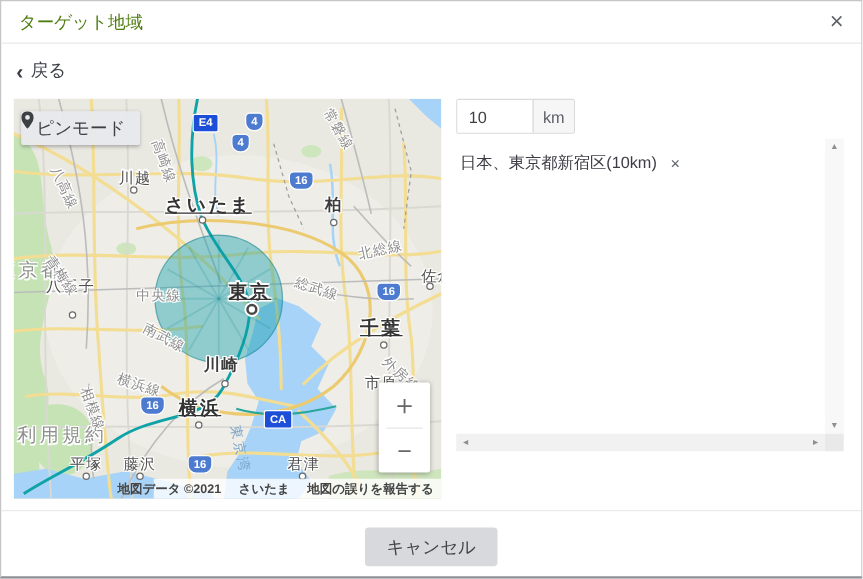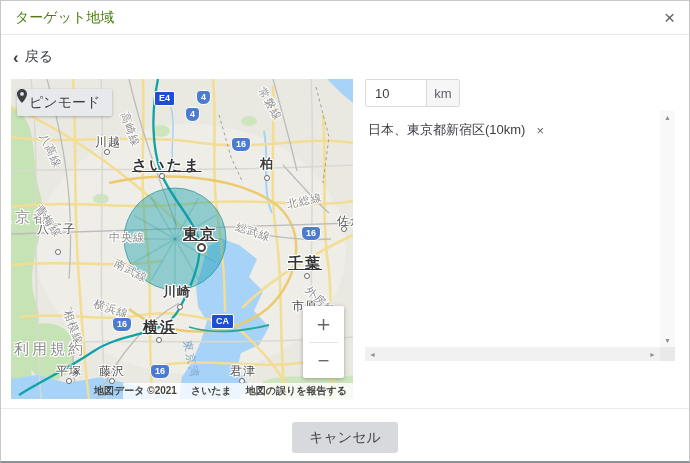--- a/index.html
+++ b/index.html
@@ -202,21 +202,21 @@
           <span class="maplabel rail" style="left: 98px; top: 153px;">中央線</span>
           <span class="maplabel rail" style="left: 104px; top: 178px; transform: rotate(28deg);">南武線</span>
           <span class="maplabel rail" style="left: 83px; top: 219px; transform: rotate(18deg);">横浜線</span>
           <span class="maplabel rail" style="left: 56px; top: 226px; transform: rotate(70deg);">相模線</span>
           <span class="maplabel rail" style="left: 276px; top: 120px; transform: rotate(-12deg);">北総線</span>
           <span class="maplabel rail" style="left: 225px; top: 142px; transform: rotate(18deg);">総武線</span>
           <span class="maplabel rail" style="left: 296px; top: 204px; transform: rotate(42deg);">外房線</span>
           <span class="maplabel rail" style="left: 250px; top: 4px; transform: rotate(60deg);">常磐線</span>
           <span class="maplabel water-label" style="left: 176px; top: 256px; transform: rotate(78deg);">東京湾</span>
           <span class="shield-green" style="left: 143px; top: 12px;">E4</span>
-          <span class="shield-green" style="left: 200px; top: 235px;">CA</span>
+          <span class="shield-green" style="left: 200px; top: 249px;">CA</span>
           <span class="shield-blue" style="left: 185px; top: 11px;">4</span>
           <span class="shield-blue" style="left: 174px; top: 28px;">4</span>
           <span class="shield-blue" style="left: 220px; top: 58px;">16</span>
           <span class="shield-blue" style="left: 290px; top: 147px;">16</span>
           <span class="shield-blue" style="left: 101px; top: 238px;">16</span>
           <span class="shield-blue" style="left: 139px; top: 285px;">16</span>
           <span class="dot" style="left: 93px; top: 70px;"></span>
           <span class="dot" style="left: 148px; top: 94px;"></span>
           <span class="dot" style="left: 253px; top: 96px;"></span>
           <span class="dot" style="left: 44px; top: 170px;"></span>

